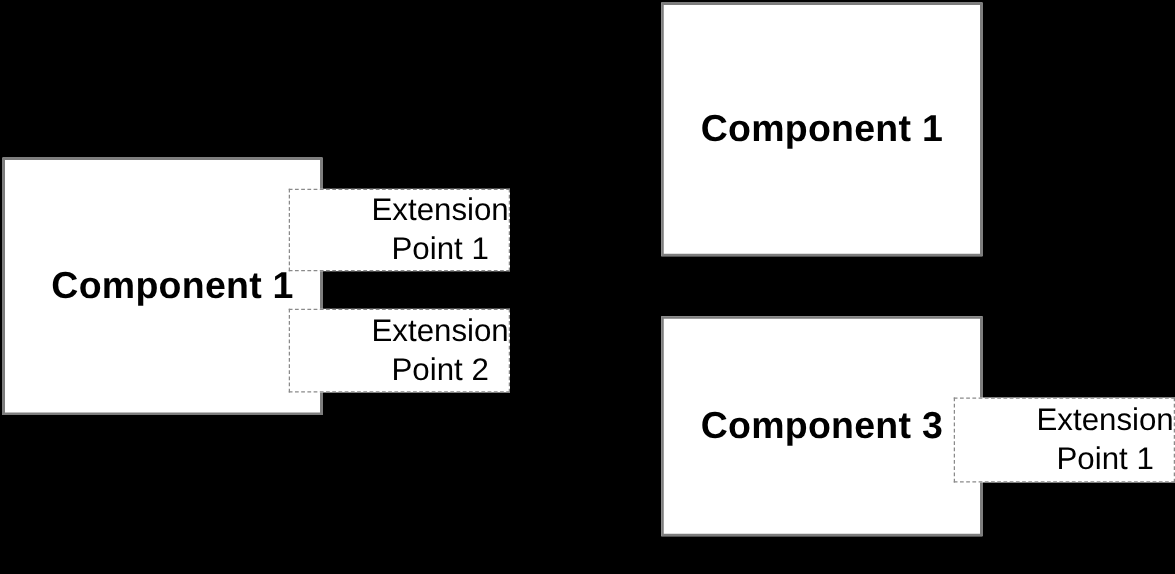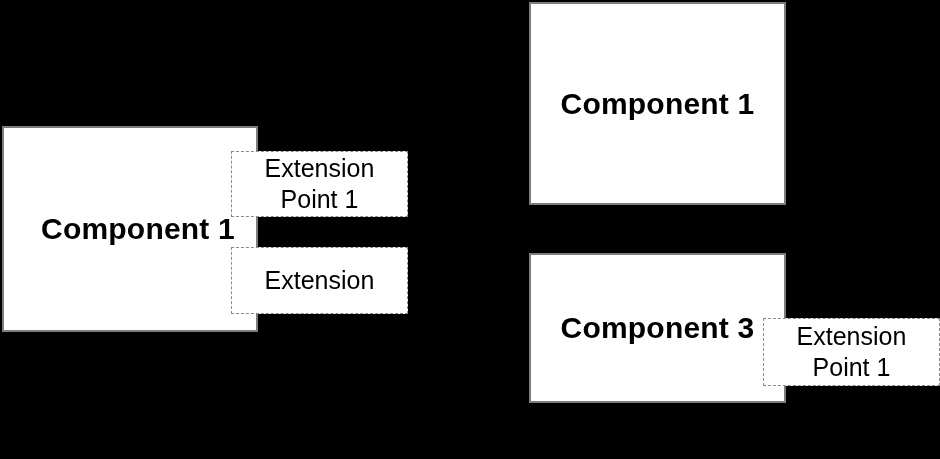--- a/index.html
+++ b/index.html
@@ -30,35 +30,35 @@
     font-weight:bold;
     color:var(--text);
     letter-spacing:0.2px;
     white-space:nowrap;
   }
   .ep{
     position:absolute;
     background:var(--box-fill);
     border:1.5px dashed var(--ep-border);
     box-sizing:border-box;
-    display:flex;align-items:center;justify-content:center;
+    display:flex;align-items:center;justify-content:flex-end;
     z-index:2;
   }
   .ep-label{
     font-size:25px;
     line-height:31px;
     font-weight:400;
     color:var(--text);
     text-align:center;
     white-space:nowrap;
   }
   
   #component-1{left:2px;top:126px;width:256px;height:206px;padding-left:16px;}
   #component-2{left:529px;top:2px;width:257px;height:203px;}
-  #component-3{left:529px;top:253px;width:257px;height:150px;text-align:center;}
+  #component-3{left:529px;top:253px;width:257px;height:176px;text-align:center;}
   #c1-ep1{left:231px;top:151px;width:177px;height:66px;}
   #c1-ep2{left:231px;top:247px;width:177px;height:67px;}
   #c3-ep1{left:763px;top:318px;width:177px;height:68px;}
 </style>
 </head>
 <body>
 
 <div class="stage">
 
   <div class="component" id="component-1">
@@ -76,20 +76,21 @@
   <div class="ep" id="c1-ep1">
     <div class="ep-label">
       <span>Extension</span><br>
       <span>Point 1</span>
     </div>
   </div>
 
   <div class="ep" id="c1-ep2">
     <div class="ep-label">
       <span>Extension</span><br>
+      <span>Point 2</span>
     </div>
   </div>
 
   <div class="ep" id="c3-ep1">
     <div class="ep-label">
       <span>Extension</span><br>
       <span>Point 1</span>
     </div>
   </div>
 

